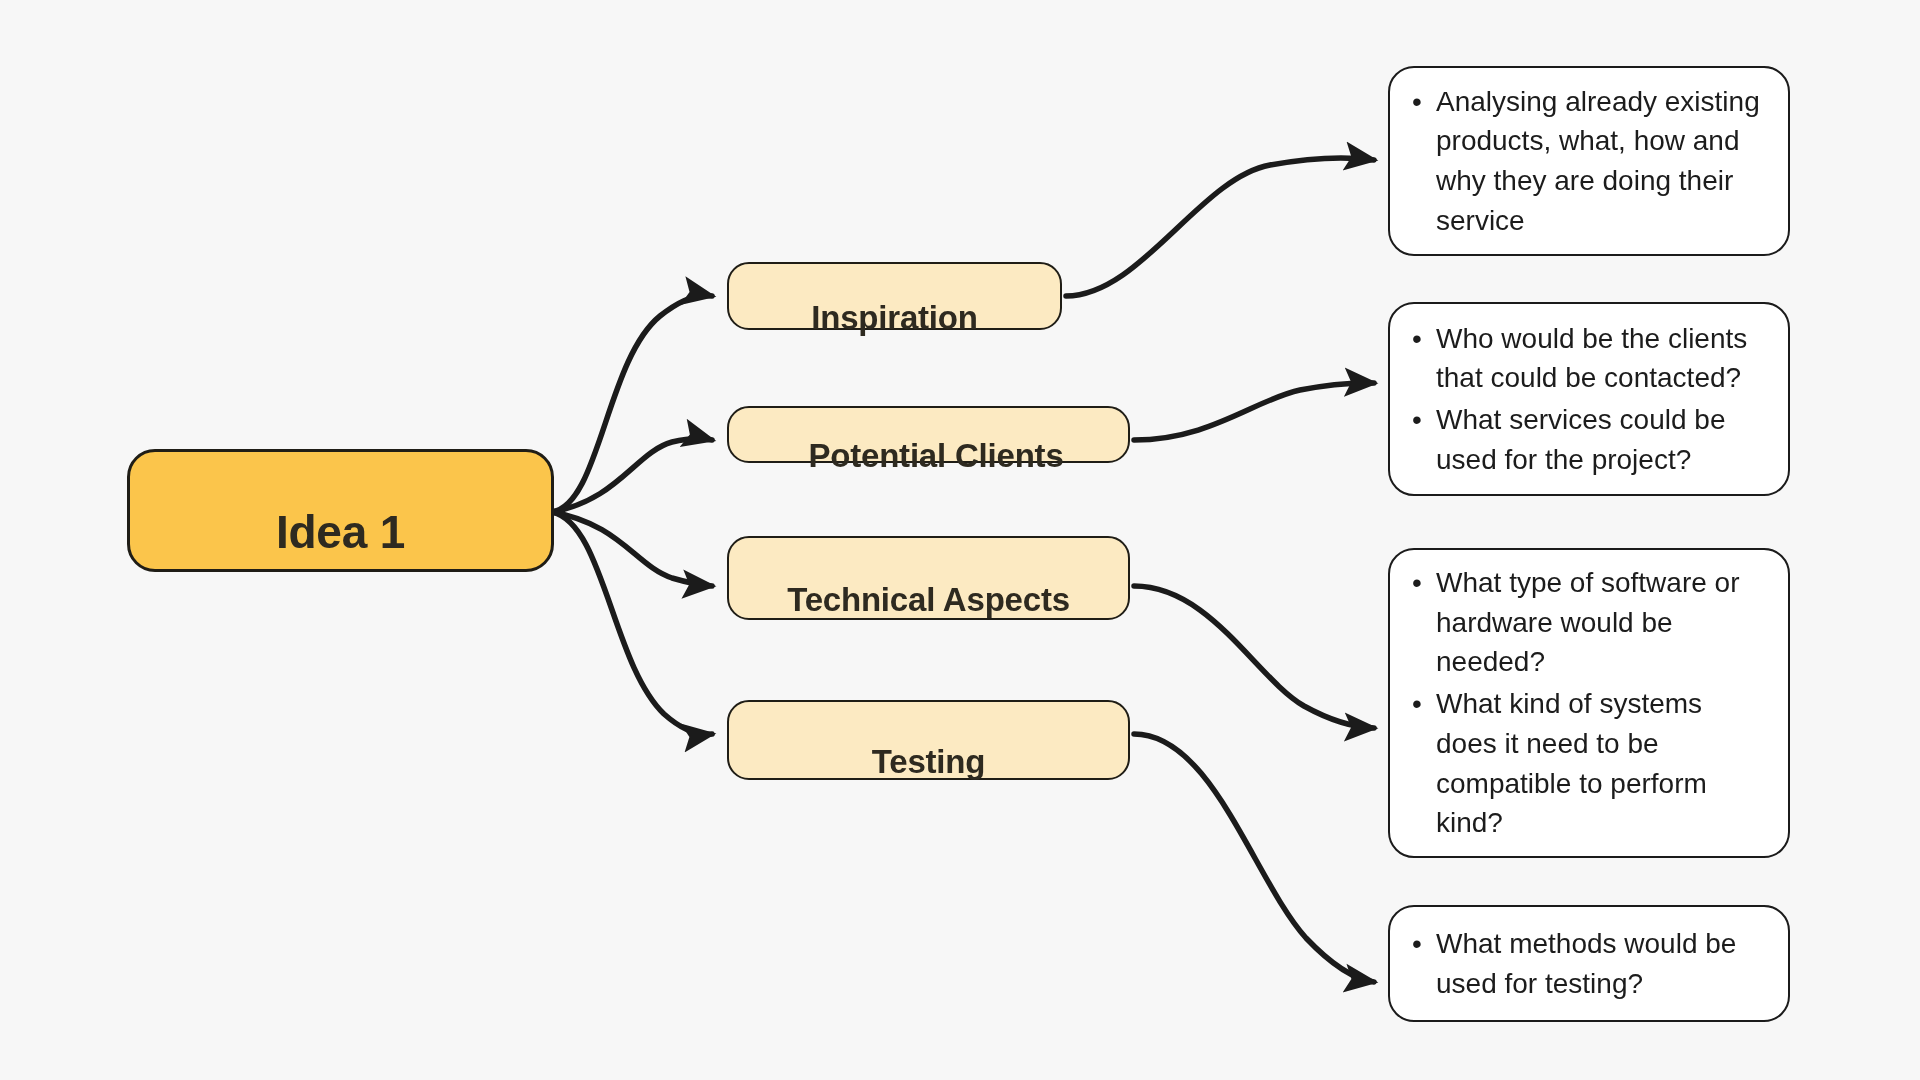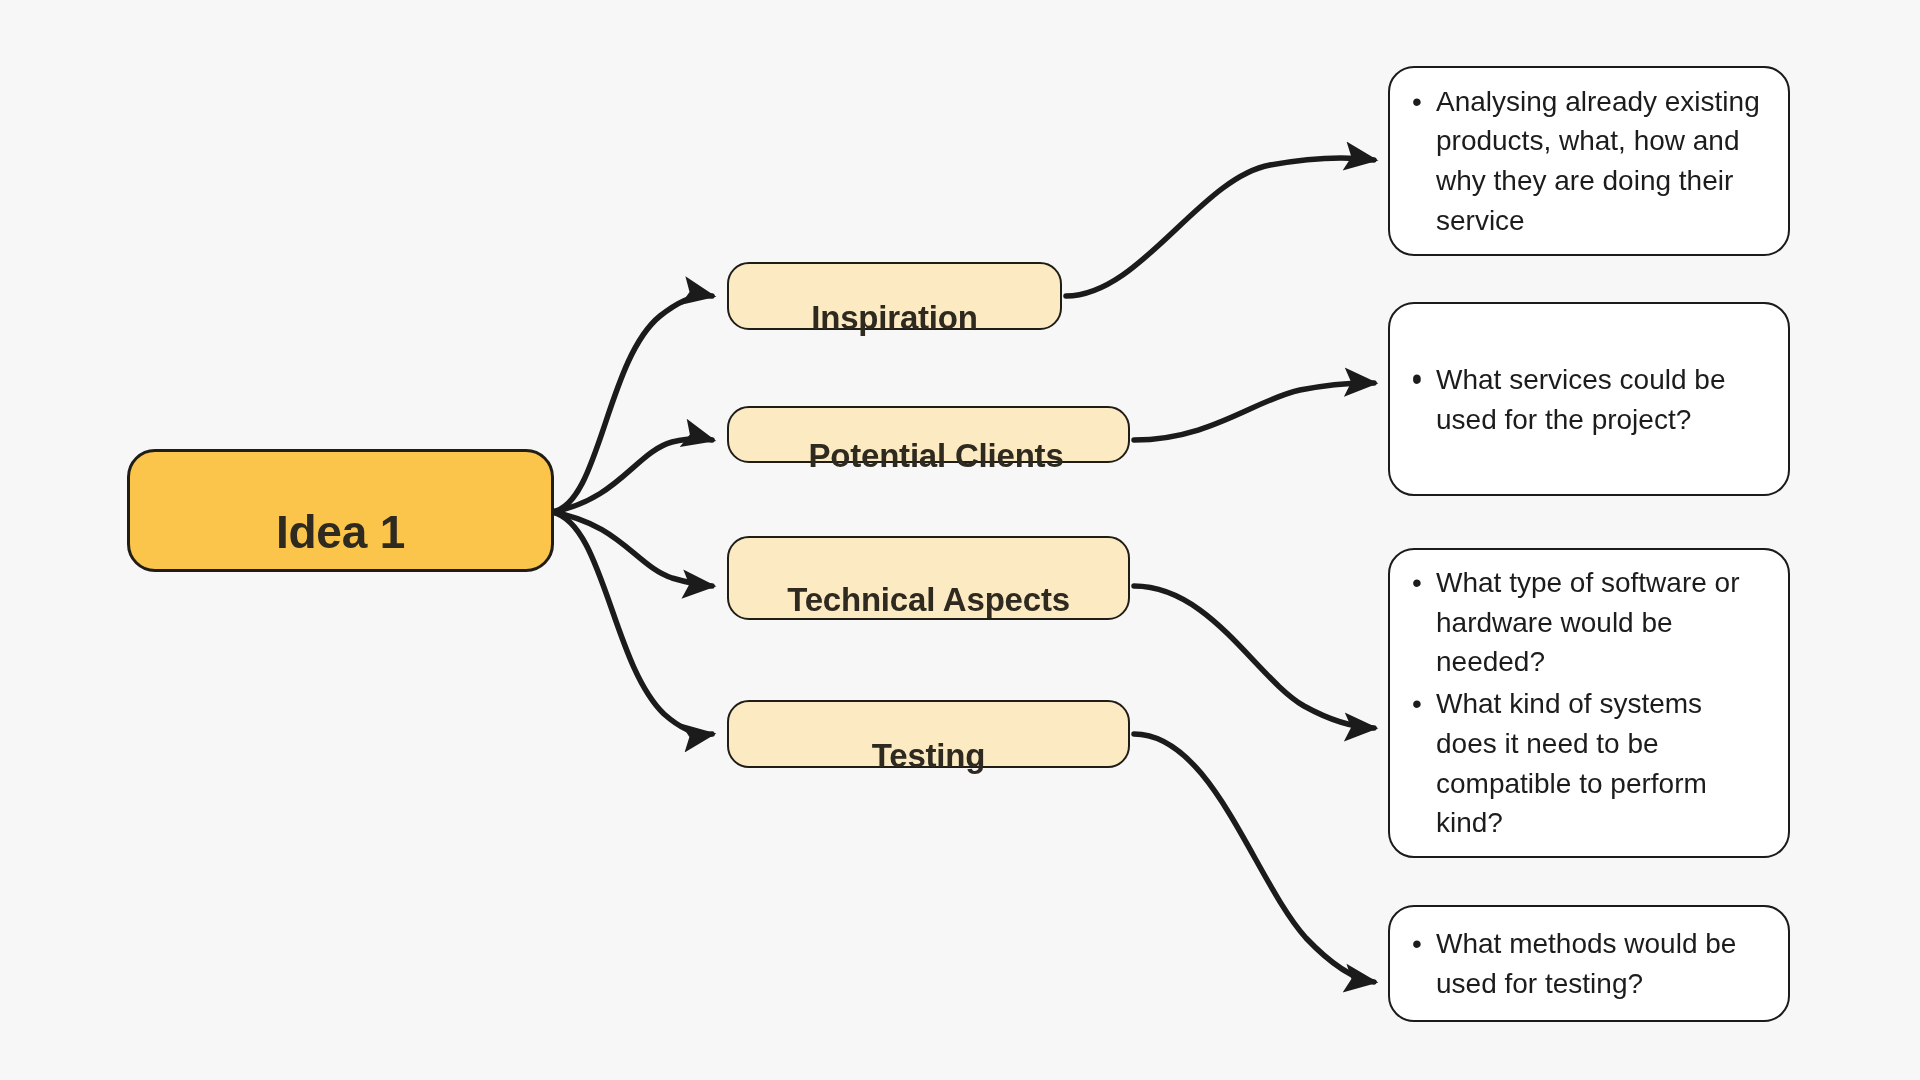--- a/index.html
+++ b/index.html
@@ -126,37 +126,38 @@
   </div>
 
   <div class="node branch" style="left:727px; top:406px; width:403px; height:57px;padding-left:15px;">
     <span class="node-label">Potential Clients</span>
   </div>
 
   <div class="node branch" style="left:727px; top:536px; width:403px; height:84px;">
     <span class="node-label">Technical Aspects</span>
   </div>
 
-  <div class="node branch" style="left:727px; top:700px; width:403px; height:68px;">
+  <div class="node branch" style="left:727px; top:700px; width:403px; height:80px;">
     <span class="node-label">Testing</span>
   </div>
 
   <div class="textbox" style="left:1388px; top:66px; width:402px; height:190px;">
     <ul>
       <li>
         <span class="bullet">•</span>
         <span>Analysing already existing products, what, how and why they are doing their service</span>
       </li>
     </ul>
   </div>
 
   <div class="textbox" style="left:1388px; top:302px; width:402px; height:194px;">
     <ul>
       <li>
         <span class="bullet">•</span>
+        <span>Who would be the clients that could be contacted?</span>
       </li>
       <li>
         <span class="bullet">•</span>
         <span>What services could be used for the project?</span>
       </li>
     </ul>
   </div>
 
   <div class="textbox" style="left:1388px; top:548px; width:402px; height:310px;">
     <ul>

